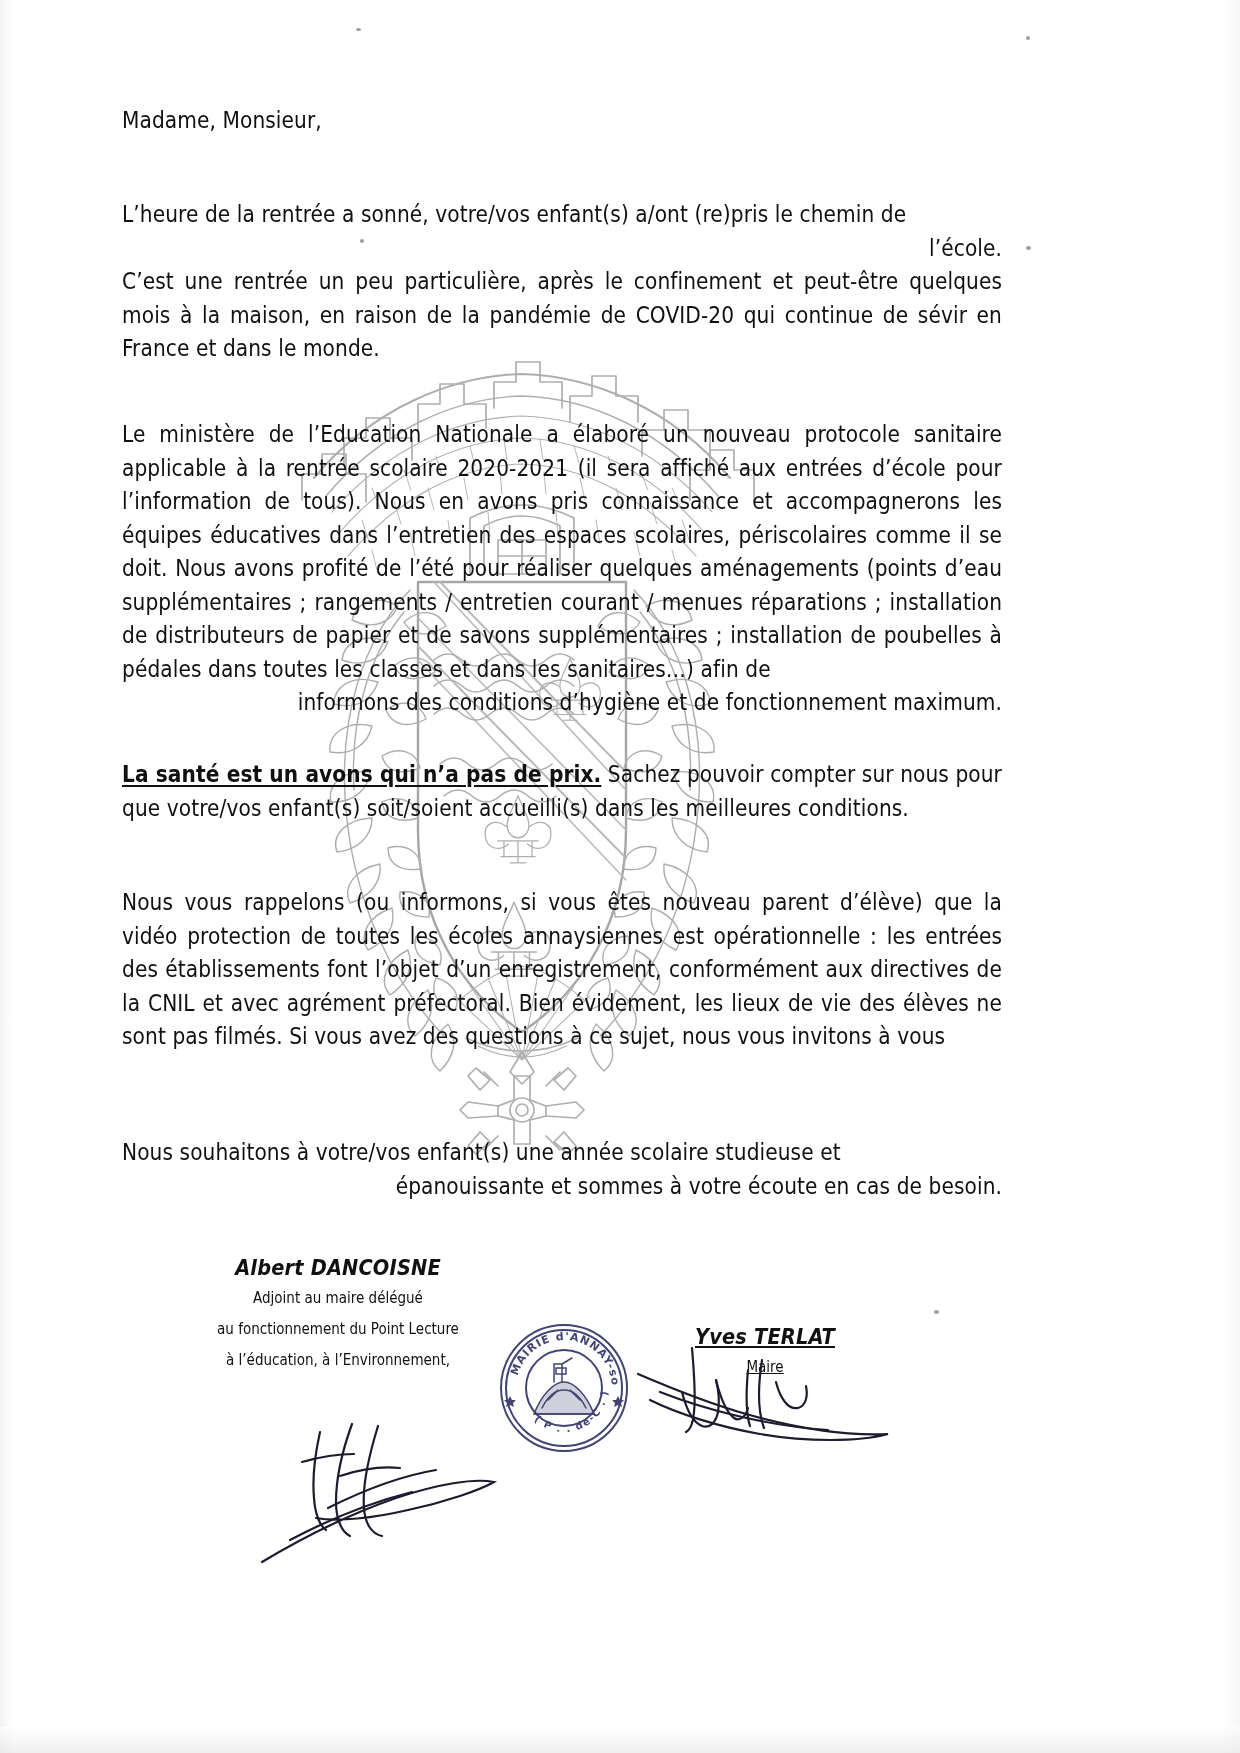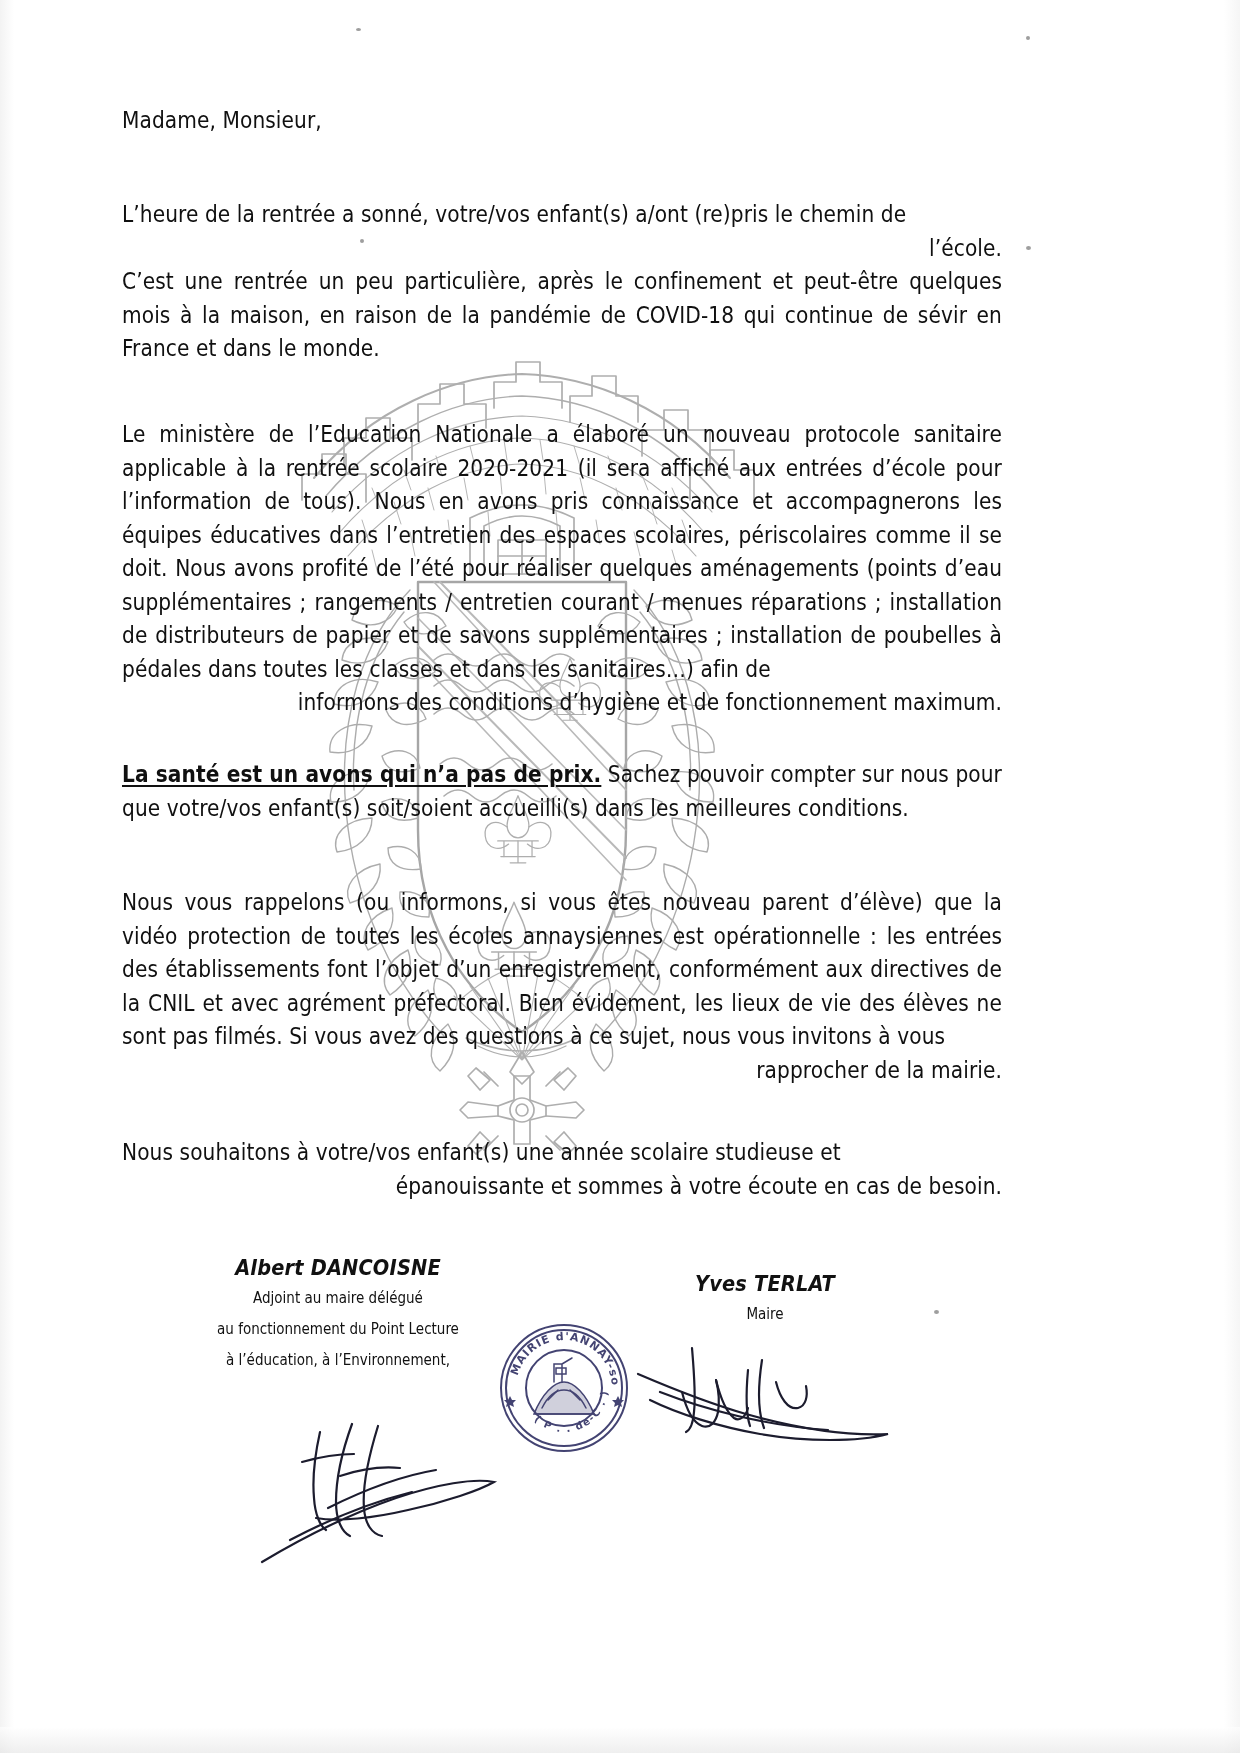--- a/index.html
+++ b/index.html
@@ -128,22 +128,23 @@
     text-align: center;
   }
   .sig-block.left {
     left: 128px;
     top: 1252px;
     width: 420px;
     text-align: center;
   }
   .sig-block.right {
     left: 600px;
-    top: 1268px;
+    top: 1321px;
     width: 330px;
+    text-decoration: underline;
   }
   .sig-name {
     font-weight: bold;
     font-style: italic;
     font-size: 21.5px;
     letter-spacing: .2px;
   }
   .sig-role { font-size: 15px; }
 
   svg { display: block; overflow: visible; }
@@ -310,35 +311,34 @@
     </svg>
   </div>
 
   <div class="textlayer">
 
     <div class="body-text salutation">Madame, Monsieur,</div>
 
     <div class="body-text p1">
       <div>L’heure de la rentrée a sonné, votre/vos enfant(s) a/ont (re)pris le chemin de</div>
       <div class="p-last-line">l’école.</div>
-      <div>C’est une rentrée un peu particulière, après le confinement et peut-être quelques mois à la maison, en raison de la pandémie de COVID-18 qui continue de sévir en France et dans le monde.</div>
+      <div>C’est une rentrée un peu particulière, après le confinement et peut-être quelques mois à la maison, en raison de la pandémie de COVID-20 qui continue de sévir en France et dans le monde.</div>
     </div>
 
     <div class="body-text p2">
       <div>Le ministère de l’Education Nationale a élaboré un nouveau protocole sanitaire applicable à la rentrée scolaire 2020-2021 (il sera affiché aux entrées d’école pour l’information de tous). Nous en avons pris connaissance et accompagnerons les équipes éducatives dans l’entretien des espaces scolaires, périscolaires comme il se doit. Nous avons profité de l’été pour réaliser quelques aménagements (points d’eau supplémentaires ; rangements / entretien courant / menues réparations ; installation de distributeurs de papier et de savons supplémentaires ; installation de poubelles à pédales dans toutes les classes et dans les sanitaires…) afin de</div>
       <div class="p-last-line">informons des conditions d’hygiène et de fonctionnement maximum.</div>
     </div>
 
     <div class="body-text p3">
       <span><b class="hl">La santé est un avons qui n’a pas de prix.</b><span> Sachez pouvoir compter sur nous pour que votre/vos enfant(s) soit/soient accueilli(s) dans les meilleures conditions.</span></span>
     </div>
 
     <div class="body-text p4">
       <div>Nous vous rappelons (ou informons, si vous êtes nouveau parent d’élève) que la vidéo protection de toutes les écoles annaysiennes est opérationnelle : les entrées des établissements font l’objet d’un enregistrement, conformément aux directives de la CNIL et avec agrément préfectoral. Bien évidement, les lieux de vie des élèves ne sont pas filmés. Si vous avez des questions à ce sujet, nous vous invitons à vous</div>
-      <div class="p-last-line">rapprocher de la mairie.</div>
     </div>
 
     <div class="body-text p5">
       <div>Nous souhaitons à votre/vos enfant(s) une année scolaire studieuse et</div>
       <div class="p-last-line">épanouissante et sommes à votre écoute en cas de besoin.</div>
     </div>
 
     <div class="sig-block left">
       <div class="sig-name">Albert DANCOISNE</div>
       <div class="sig-role">Adjoint au maire délégué</div>

